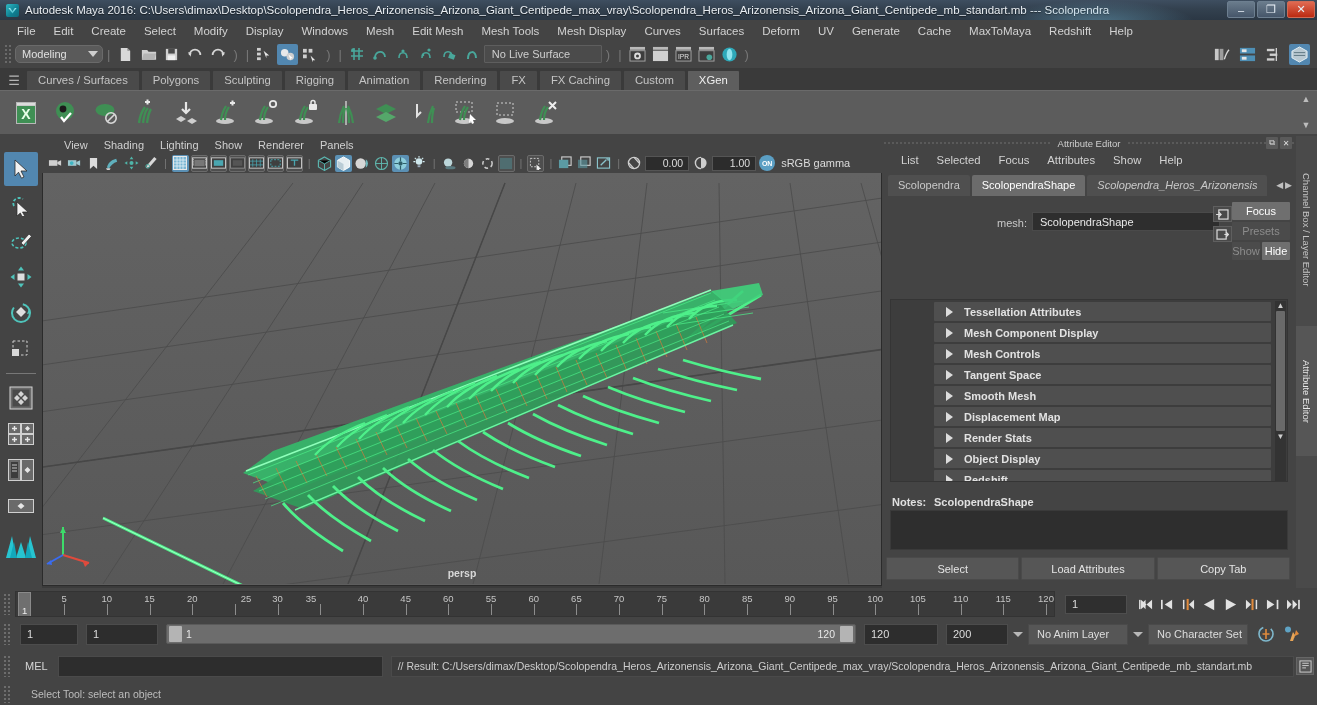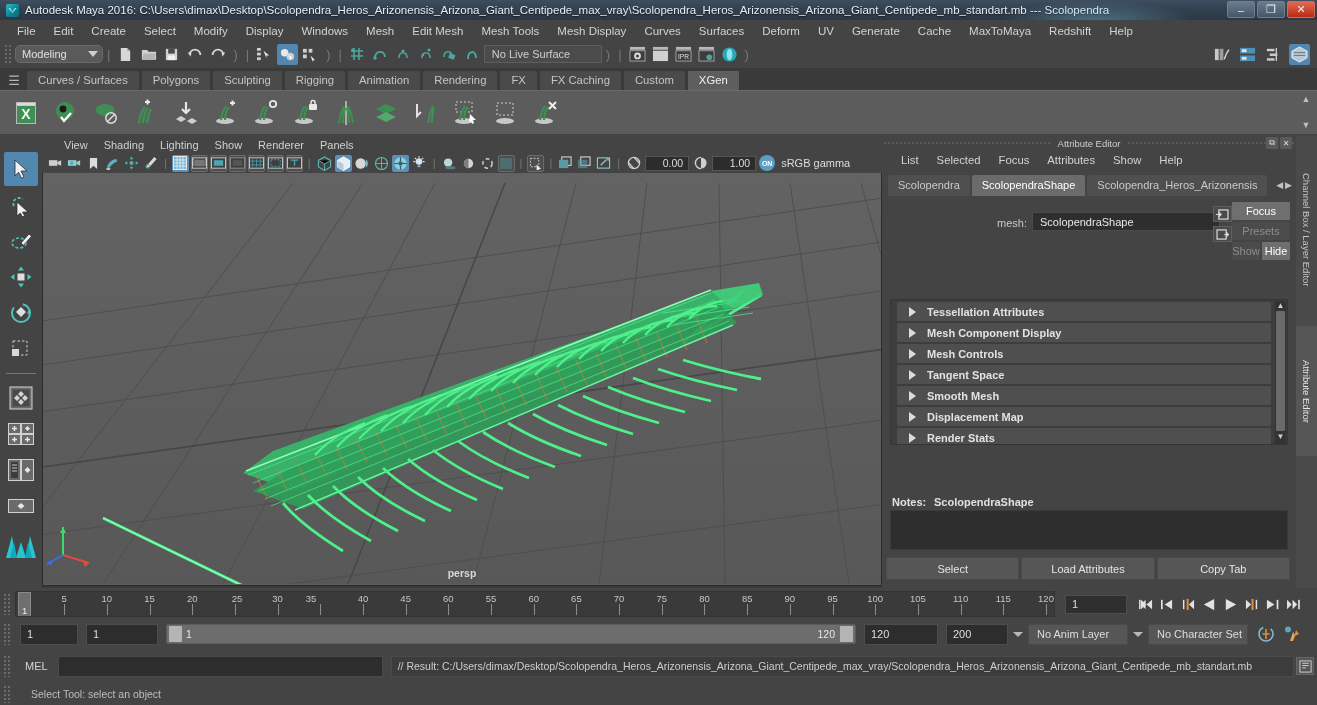--- a/index.html
+++ b/index.html
@@ -154,21 +154,21 @@
   .ae-tb-btns { position:absolute; right:2px; top:1px; display:flex; gap:2px; }
   .ae-tb-btn { width:12px;height:12px;background:#5a5a5a;color:#ddd;font-size:8px;display:flex;align-items:center;justify-content:center;border-radius:1px; }
   .ae-menubar { height:20px; display:flex; align-items:center; padding-left:8px; }
   .ae-menubar .ami { padding:1px 9px; font-size:11.3px; color:#d2d2d2; }
   .ae-tabs { height:24px; display:flex; align-items:center; padding:0 4px; gap:2px; margin-top:3px; position:relative; }
   .ae-tab {
     height:21px; padding:0 10px; display:flex;align-items:center;
     font-size:11px; color:#c9c9c9; background:#4f4f4f; border-radius:2px 2px 0 0; white-space:nowrap;
   }
   .ae-tab.active { background:#6b6b6b; color:#fff; }
-  .ae-tab.clipped { overflow:hidden; max-width:180px; }
+  .ae-tab.clipped { overflow:hidden; max-width:180px;font-style:italic; }
   .ae-tab-arrows { position:absolute; right:2px; display:flex; gap:2px; color:#c0c0c0; font-size:9px; }
   .ae-meshrow { height:44px; display:flex; align-items:center; position:relative; padding-top:8px; }
   .mesh-label { position:absolute; left:113px; top:20px; font-size:11px; color:#c8c8c8; }
   .mesh-input {
     position:absolute; left:148px; top:15px; width:188px; height:19px;
     background:#2e2e2e; border:1px solid #4a4a4a; color:#e8e8e8;
     font-size:11px; display:flex;align-items:center; padding-left:7px;
   }
   .mesh-btn { position:absolute; right:62px; width:19px;height:16px; background:#4a4a4a;border:1px solid #5f5f5f; display:flex;align-items:center;justify-content:center; }
   .side-btns { position:absolute; right:4px; top:5px; width:58px; }
@@ -177,22 +177,22 @@
     font-size:11px; margin-bottom:2px; border-radius:1px;
   }
   .sb.focus { background:#6f6f6f; color:#fff; }
   .sb.presets { background:#4b4b4b; color:#8c8c8c; }
   .sb-row { display:flex; gap:2px; }
   .sb-row .sb { flex:1; }
   .sb.show { background:#4b4b4b; color:#8c8c8c; }
   .sb.hide { background:#6f6f6f; color:#fff; }
 
   .ae-sections {
-    position:absolute; left:6px; top:163px; width:398px; height:146px;
-    background:#3d3d3d; border:1px solid #353535; overflow:hidden;
+    position:absolute; left:6px; top:163px; width:398px; height:183px;
+    background:#3d3d3d; border:1px solid #353535; overflow:hidden;padding-left:37px;
   }
   .sec-row {
     height:19px; margin:2px 16px 1px 6px; background:#4f4f4f;
     display:flex; align-items:center; border-radius:1px;
   }
   .sec-row .arrow {
     width:0;height:0;border-top:5px solid transparent;border-bottom:5px solid transparent;
     border-left:7px solid #dcdcdc; margin-left:12px; margin-right:11px;
   }
   .sec-row .lbl { font-size:11px; color:#e2e2e2; font-weight:bold; }
@@ -1207,21 +1207,21 @@
       </div>
     <div class="ts-tick" style="left: 48.1513px;"></div>
         <div class="ts-num" style="left: 48.1513px;">5</div>
         <div class="ts-tick" style="left: 90.8403px;"></div>
         <div class="ts-num" style="left: 90.8403px;">10</div>
         <div class="ts-tick" style="left: 133.529px;"></div>
         <div class="ts-num" style="left: 133.529px;">15</div>
         <div class="ts-tick" style="left: 176.218px;"></div>
         <div class="ts-num" style="left: 176.218px;">20</div>
         <div class="ts-tick" style="left: 218.908px;"></div>
-        <div class="ts-num" style="left: 221px;">25</div>
+        <div class="ts-num" style="left: 230px;">25</div>
         <div class="ts-tick" style="left: 261.597px;"></div>
         <div class="ts-num" style="left: 261.597px;">30</div>
         <div class="ts-tick" style="left: 304.286px;"></div>
         <div class="ts-num" style="left: 295px;">35</div>
         <div class="ts-tick" style="left: 346.975px;"></div>
         <div class="ts-num" style="left: 346.975px;">40</div>
         <div class="ts-tick" style="left: 389.664px;"></div>
         <div class="ts-num" style="left: 389.664px;">45</div>
         <div class="ts-tick" style="left: 432.353px;"></div>
         <div class="ts-num" style="left: 432.353px;">60</div>

